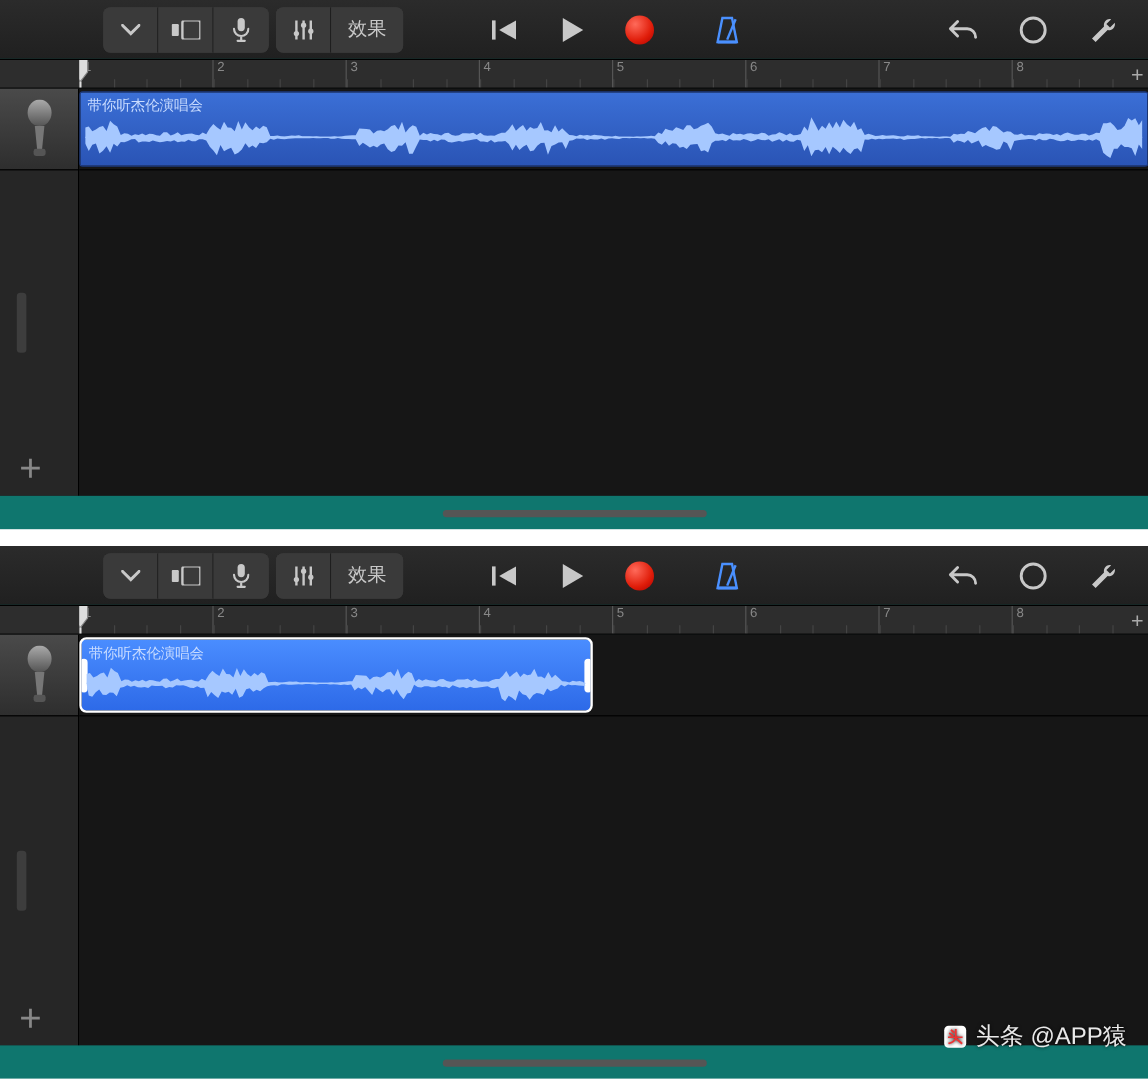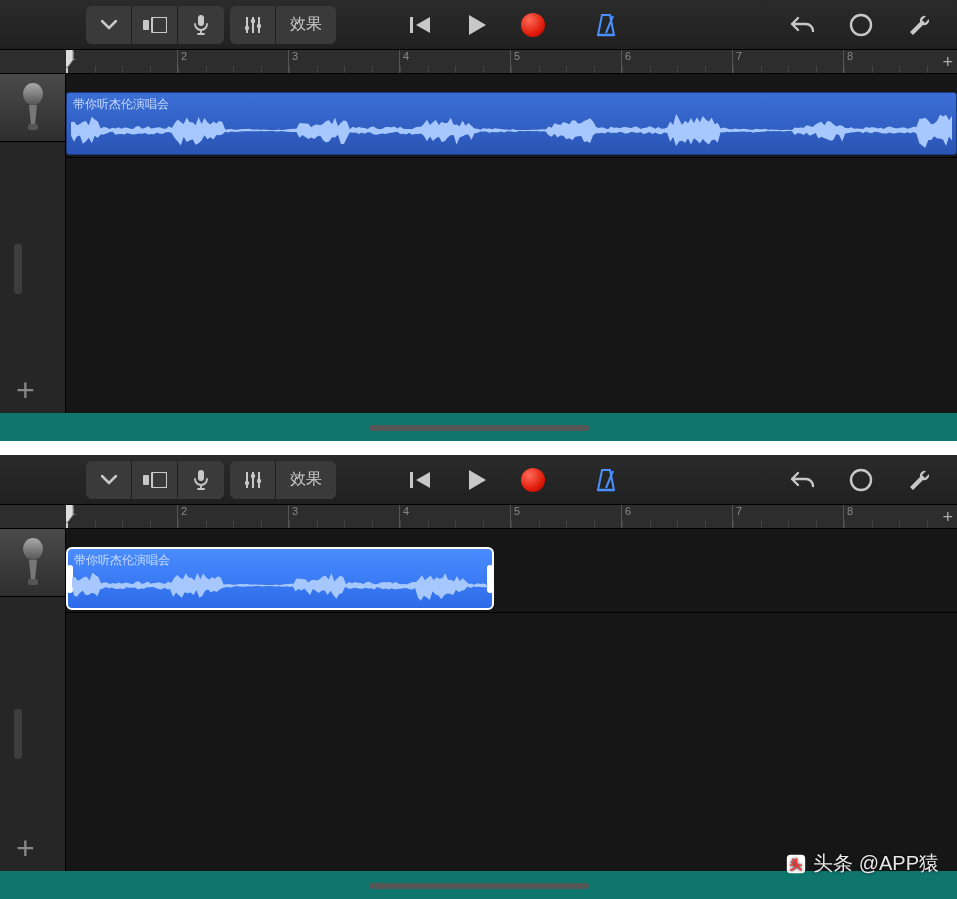--- a/index.html
+++ b/index.html
@@ -134,21 +134,21 @@
   .slot-bar { width:8px; height:50px; background:#3d3d3d; border-radius:3px; }
   .add-track {
     position:absolute; bottom:4px; left:16px;
     color:#888; font-size:32px; font-weight:200; cursor:pointer;
   }
   .lanes {
     flex:1; position:relative; overflow:hidden;
     background:#161616;
   }
   .lane {
-    position:absolute; left:0; right:0; height:68px; top:16px;
+    position:absolute; left:0; right:0; height:68px; top:0;
     border-bottom:1px solid #000;
   }
 
   
   .region {
     position:absolute; top:2px; bottom:2px;
     background:linear-gradient(#3b6fd6,#2a54b5);
     border:1px solid #1d3a80;
     border-radius:3px;
     overflow:hidden;

